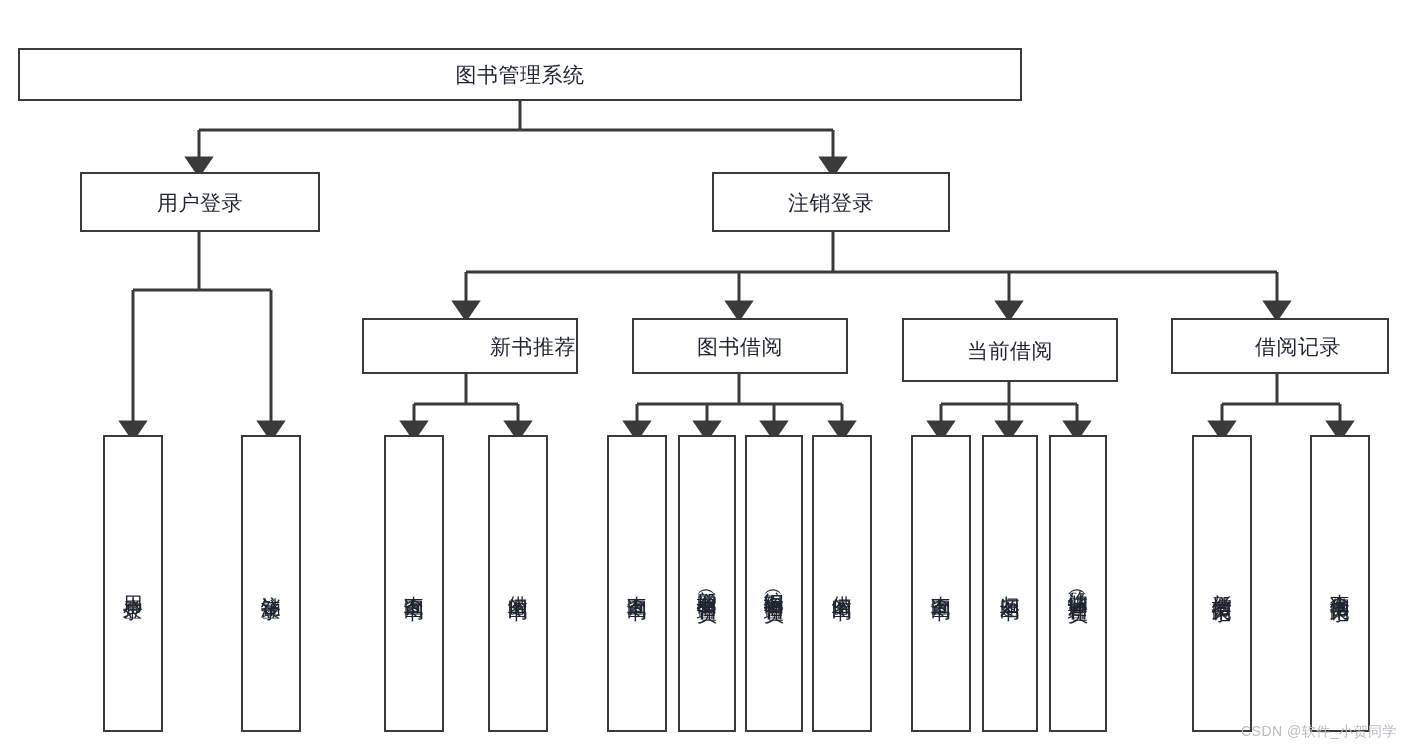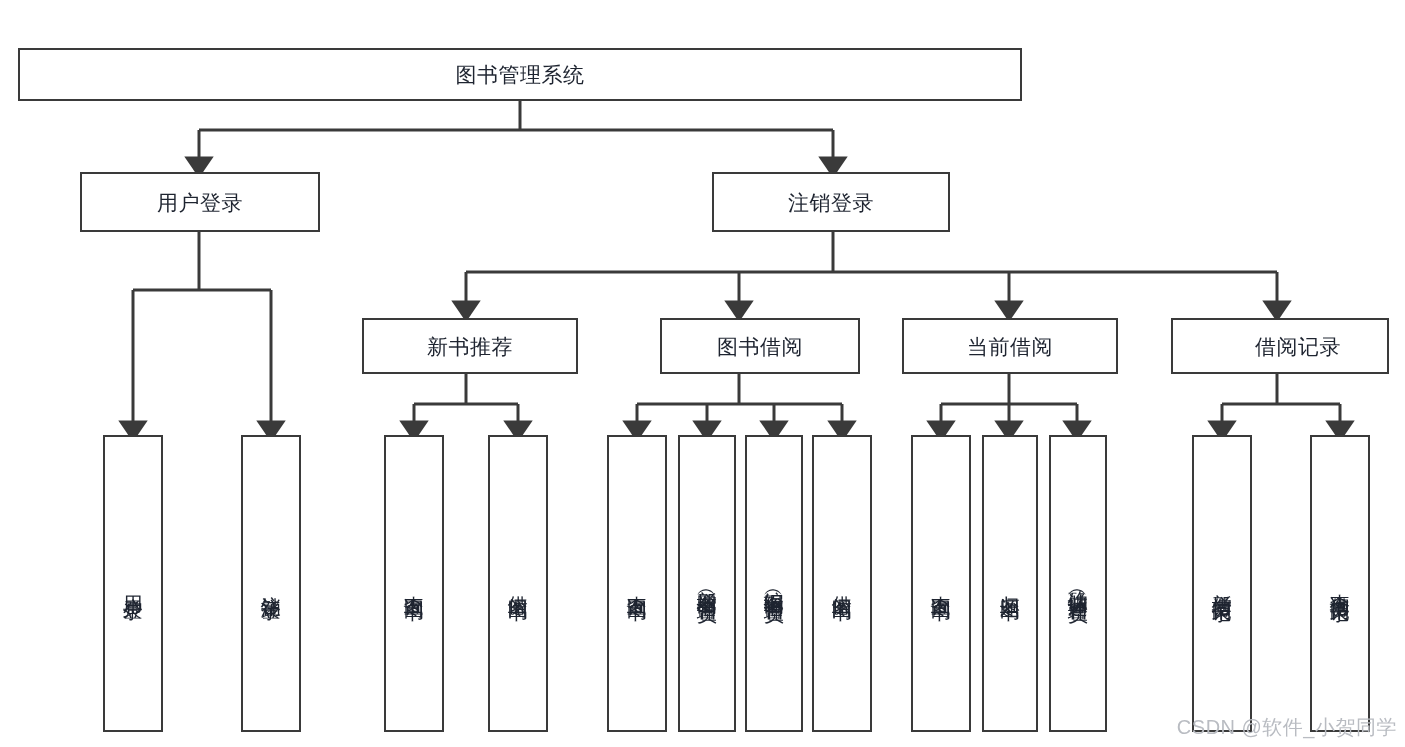--- a/index.html
+++ b/index.html
@@ -55,21 +55,21 @@
     line-height: 1.22;
     white-space: nowrap;
   }
   .leaf-box .node-label-v {
     font-size: 20px;
   }
   .watermark {
     position: absolute;
     right: 8px;
     bottom: 6px;
-    font-size: 20px;
+    font-size: 14px;
     color: #b9bcc2;
     letter-spacing: 0.5px;
     white-space: nowrap;
     pointer-events: none;
   }
 </style>
 </head>
 <body>
 
 <div id="diagram-root">
@@ -132,27 +132,27 @@
     <span class="node-label-h">图书管理系统</span>
   </div>
 
   <div class="node-box" style="left:80px; top:172px; width:240px; height:60px;">
     <span class="node-label-h">用户登录</span>
   </div>
   <div class="node-box" style="left:712px; top:172px; width:238px; height:60px;">
     <span class="node-label-h">注销登录</span>
   </div>
 
-  <div class="node-box" style="left:362px; top:318px; width:216px; height:56px;">
+  <div class="node-box" style="left:362px; top:318px; width:216px; height:56px;justify-content:flex-end;">
     <span class="node-label-h">新书推荐</span>
   </div>
-  <div class="node-box" style="left:660px; top:318px; width:200px; height:56px;">
+  <div class="node-box" style="left:632px; top:318px; width:216px; height:56px;">
     <span class="node-label-h">图书借阅</span>
   </div>
-  <div class="node-box" style="left:902px; top:318px; width:216px; height:56px;">
+  <div class="node-box" style="left:902px; top:318px; width:216px; height:64px;">
     <span class="node-label-h">当前借阅</span>
   </div>
   <div class="node-box" style="left:1171px; top:318px; width:218px; height:56px;padding-left:36px;">
     <span class="node-label-h">借阅记录</span>
   </div>
 
   <div class="node-box leaf-box" style="left:103px; top:435px; width:60px; height:297px;">
     <span class="node-label-v">用户登录</span>
   </div>
   <div class="node-box leaf-box" style="left:241px; top:435px; width:60px; height:297px;">

